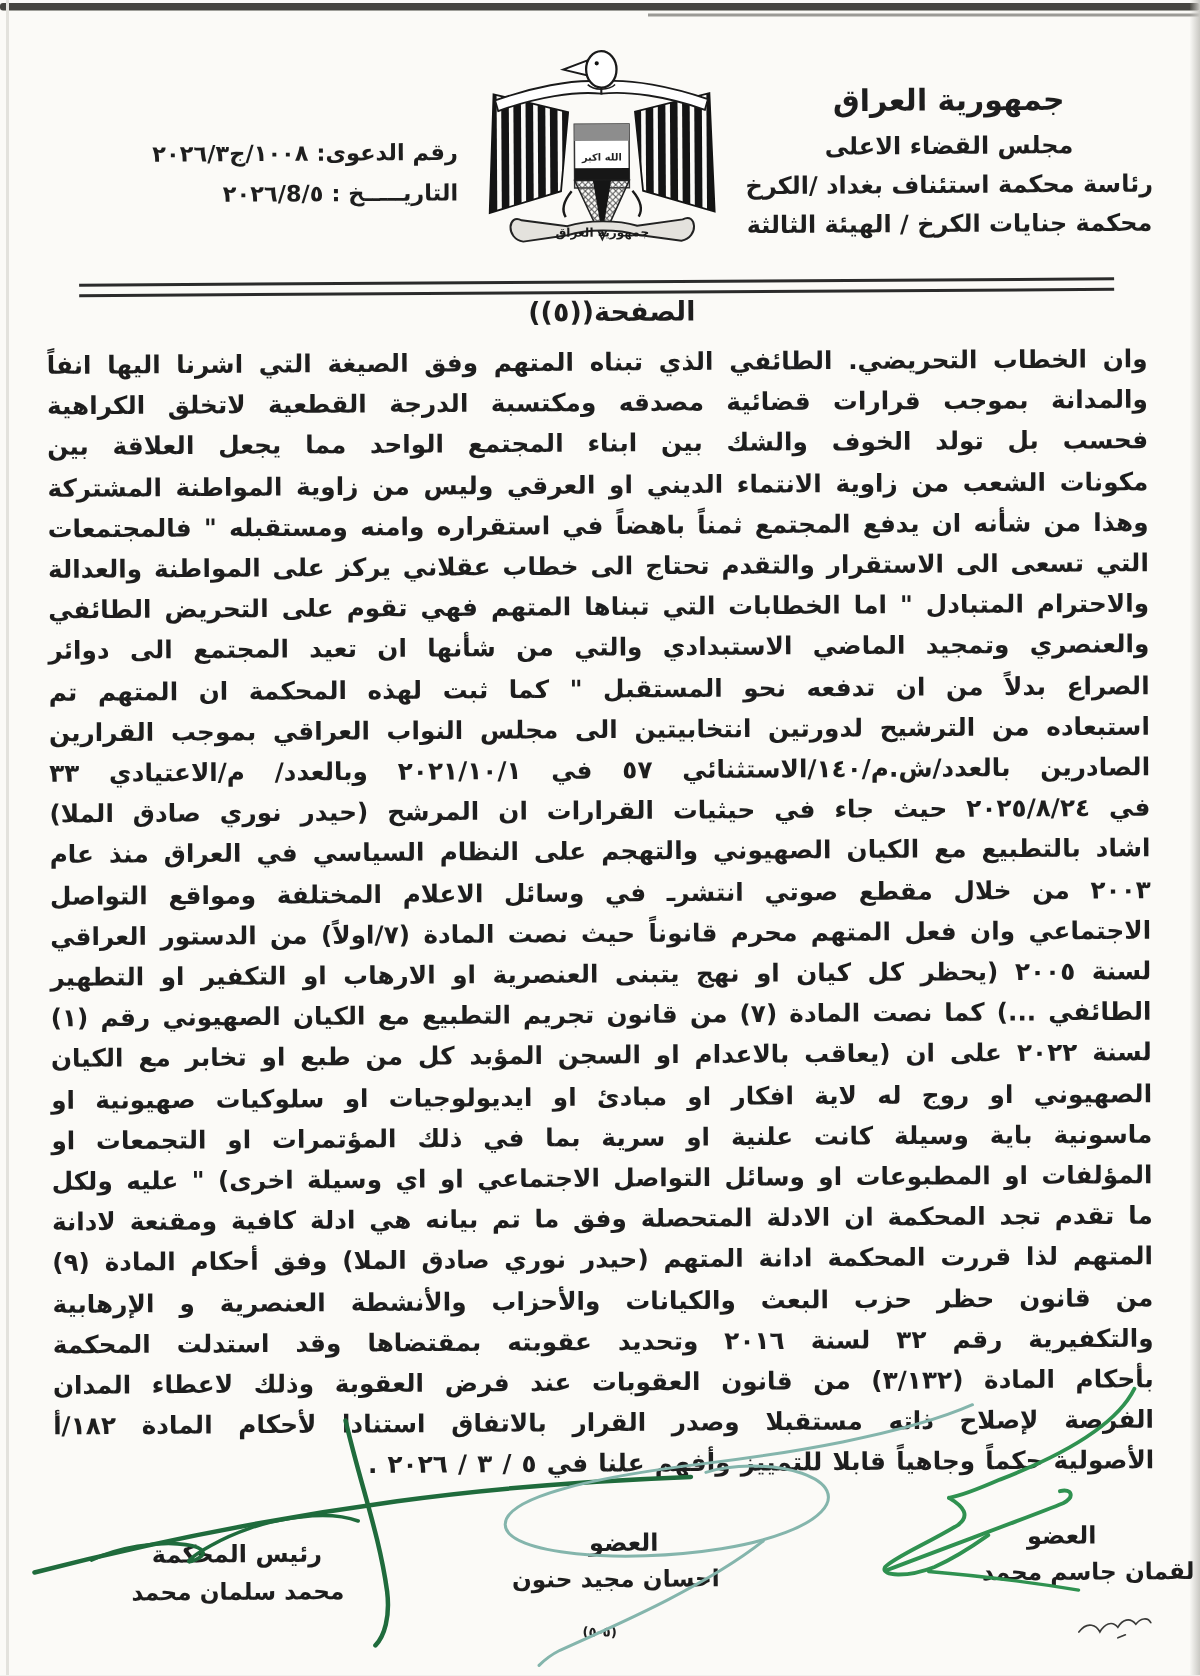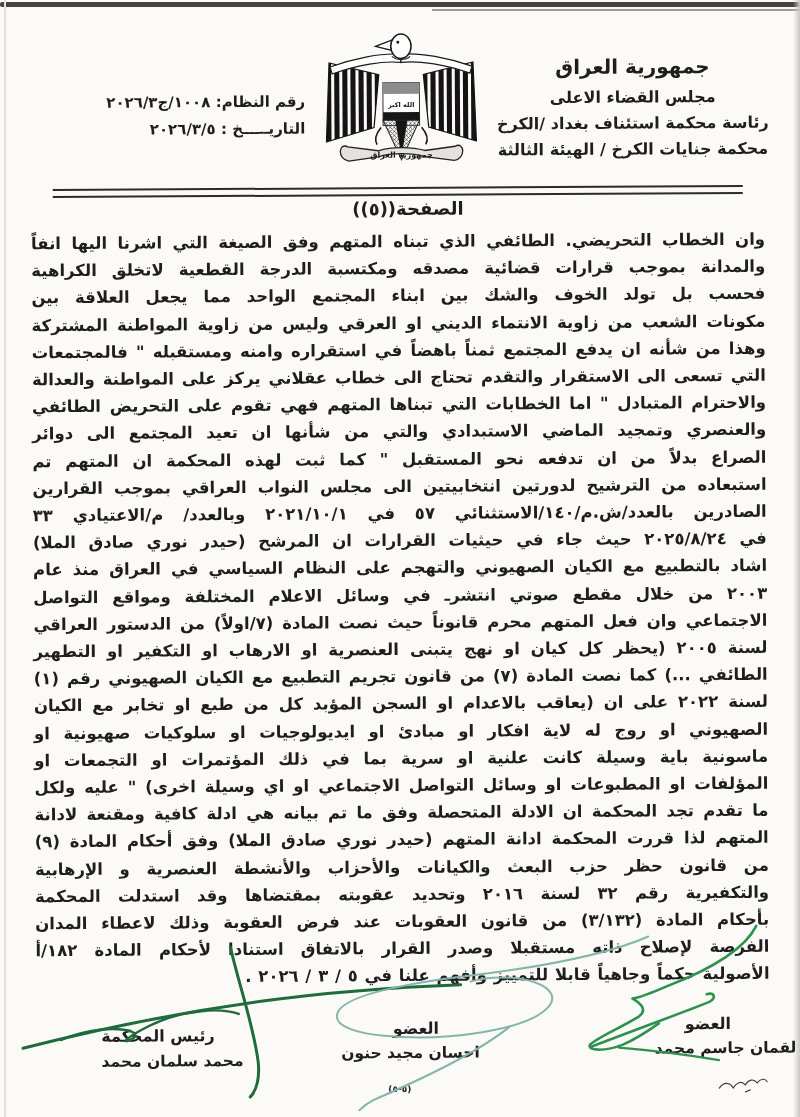--- a/index.html
+++ b/index.html
@@ -37,44 +37,44 @@
 
   
   .sig-title,.sig-name{position:absolute;direction:rtl;text-align:center;font-weight:bold;white-space:nowrap;}
   .sig-title{font-size:16px;}
   .sig-name{font-size:15.5px;}
   .t-right{left:660px;top:1016px;width:90px;}
   .n-right{left:645px;top:1041px;width:155px;}
   .t-middle{left:368px;top:1019px;width:90px;}
   .n-middle{left:330px;top:1044px;width:155px;}
   .t-left{left:95px;top:1025px;width:120px;}
-  .n-left{left:92px;top:1051px;width:155px;}
+  .n-left{left:78px;top:1051px;width:155px;}
   .page-indicator{position:absolute;left:385px;top:1084px;width:50px;text-align:left;
     font-size:9px;font-weight:bold;direction:rtl;}
   .overlay{position:absolute;left:0;top:0;pointer-events:none;}
 </style>
 </head>
 <body>
 
 <div class="page">
   <div class="scan-top"></div>
   <div class="scan-top2"></div>
   <div class="edge-right"></div>
   <div class="edge-left"></div>
 
   <div class="tilt">
 
     <div class="case-block">
       <div>
-        <span>رقم النظام:</span>
+        <span>رقم الدعوى:</span>
         <span class="ltr-ov">٢٠٢٦/٣ج/١٠٠٨</span>
       </div>
       <div>
         <span>التاريـــــخ :</span>
-        <span>٢٠٢٦/٣/٥</span>
+        <span>٢٠٢٦/8/٥</span>
       </div>
     </div>
 
     <svg class="emblem" viewBox="0 0 150 150">
       <defs>
         <clipPath id="lw">
             <path d="M4,36 L1,114 L48,100 L53,48 Z"></path>
           </clipPath>
         <clipPath id="rw">
             <path d="M146,36 L149,114 L102,100 L97,48 Z"></path>

